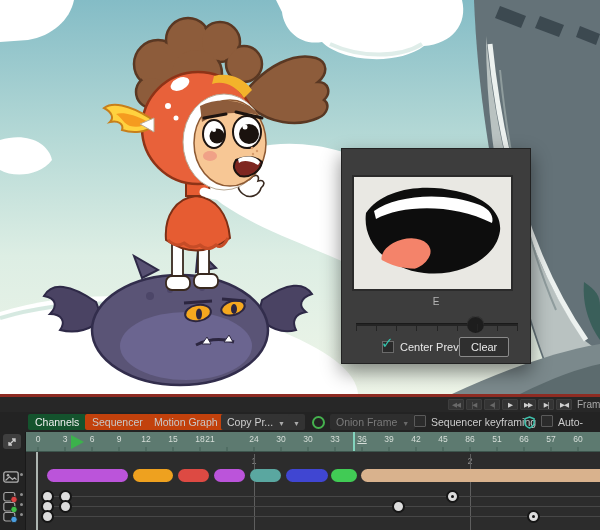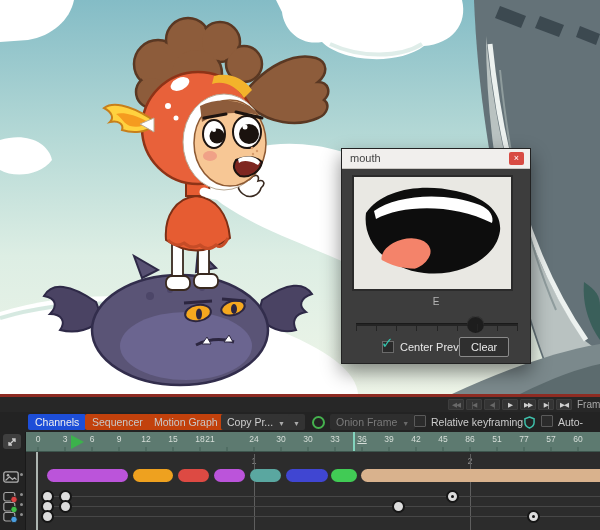--- a/index.html
+++ b/index.html
@@ -13,21 +13,21 @@
   .transport{position:absolute;left:0;top:397px;width:600px;height:15px;background:#272727;overflow:hidden;}
   .tbtns{position:absolute;right:28px;top:2px;display:flex;gap:2px;}
   .tbtn{width:16px;height:11px;background:#343434;border:1px solid #3e3e3e;color:#cfcfcf;
         font-size:6.5px;line-height:10px;text-align:center;letter-spacing:-1px;box-sizing:border-box;border-radius:1px;}
   .tbtn.dim{color:#686868;}
   .frame-label{position:absolute;left:577px;top:2px;font-size:10px;color:#a8a8a8;white-space:nowrap;}
   
   .toolbar{position:absolute;left:0;top:412px;width:600px;height:20px;background:#232323;font-size:10.5px;color:#cccccc;}
   .toolbar .item{position:absolute;top:2px;height:16px;line-height:16px;}
   .tab{background:#c2410c;padding:0 7px;border-radius:2px;color:#c8c8c8;}
-  .tab.active{background:#1d4ed8;color:#f0f0f0;}
+  .tab.active{background:#14532d;color:#f0f0f0;}
   .dd{background:#333333;padding:0 6px;border-radius:2px;color:#cfcfcf;}
   .dd .arr{font-size:7px;margin-left:5px;color:#aaaaaa;}
   .dd.disabled{color:#7a7a7a;background:#2e2e2e;}
   .dd.disabled .arr{color:#6a6a6a;}
   .cb{display:inline-block;width:10px;height:10px;background:#2b2b2b;border:1px solid #5a5a5a;
       border-radius:1px;vertical-align:-1px;margin-right:5px;}
   .onion-ring{display:inline-block;width:9px;height:9px;border:2px solid #45b14e;border-radius:50%;margin-top:2px;}
   
   .timeline{position:absolute;left:0;top:432px;width:600px;height:98px;background:#2c2c2c;overflow:hidden;}
   .rail{position:absolute;left:0;top:0;width:26px;height:98px;background:#232323;border-right:1px solid #191919;box-sizing:border-box;}
@@ -215,21 +215,21 @@
     <span class="item dd" style="left:288px;padding:0 5px">
       <span class="arr" style="margin:0">▼</span>
     </span>
     <span class="item" style="left:312px">
       <span class="onion-ring"></span>
     </span>
     <span class="item dd disabled" style="left:330px">
       <span>Onion Frame</span><span class="arr">▼</span>
     </span>
     <span class="item" style="left:414px">
-      <span class="cb"></span><span>Relative keyframing</span>
+      <span class="cb"></span><span>Sequencer keyframing</span>
     </span>
     <span class="item" style="left:524px;top:4px">
       <svg width="11" height="13" viewBox="0 0 12 14">
           <path d="M6,1 L11,3 V7 C11,10 8.5,12 6,13 C3.5,12 1,10 1,7 V3 Z" fill="none" stroke="#3ec0ab" stroke-width="1.6"></path>
         </svg>
     </span>
     <span class="item" style="left:541px">
       <span class="cb"></span><span>Auto-freeze keys</span>
     </span>
   </div>
@@ -304,21 +304,21 @@
         <div class="rlabel" style="left: 363px;">39</div>
         <div class="rtick" style="left: 363px;"></div>
         <div class="rlabel" style="left: 390px;">42</div>
         <div class="rtick" style="left: 390px;"></div>
         <div class="rlabel" style="left: 417px;">45</div>
         <div class="rtick" style="left: 417px;"></div>
         <div class="rlabel" style="left: 444px;">86</div>
         <div class="rtick" style="left: 444px;"></div>
         <div class="rlabel" style="left: 471px;">51</div>
         <div class="rtick" style="left: 471px;"></div>
-        <div class="rlabel" style="left: 498px;">77</div>
+        <div class="rlabel" style="left: 498px;">66</div>
         <div class="rtick" style="left: 498px;"></div>
         <div class="rlabel" style="left: 525px;">57</div>
         <div class="rtick" style="left: 525px;"></div>
         <div class="rlabel" style="left: 552px;">60</div>
         <div class="rtick" style="left: 552px;"></div>
       </div>
 
     <div id="tracks">
       <div class="cursor-line" id="cursorline" style="left: 36px;"></div>
     <div class="sec-label" style="left: 254px;">1</div>
@@ -341,24 +341,20 @@
         <div class="key" style="left: 40.5px; top: 47.5px;"></div>
         <div class="key" style="left: 58.5px; top: 47.5px;"></div>
         <div class="key" style="left: 391.5px; top: 47.5px;"></div>
         <div class="row-line" style="top: 63.5px;"></div>
         <div class="key" style="left: 40.5px; top: 57.5px;"></div>
         <div class="key ring" style="left: 526.5px; top: 57.5px;"></div>
       </div>
   </div>
 
   <div class="panel">
-    <div class="panel-title">
-      <span class="t">mouth</span>
-      <span class="close-btn">×</span>
-    </div>
     <div class="preview">
       <svg width="157" height="112" viewBox="0 0 157 112">
         <defs>
             <clipPath id="mclip">
           <path d="M12,36 C28,12 68,6 102,14 C132,20 148,36 146,54 C142,82 106,100 70,96 C34,92 8,66 12,36 Z"></path>
         </clipPath>
           </defs>
         <path d="M12,36 C28,12 68,6 102,14 C132,20 148,36 146,54 C142,82 106,100 70,96 C34,92 8,66 12,36 Z" fill="#0d0d0d"></path>
         <path d="M20,34 C42,18 90,14 126,28 C136,32 140,40 138,46 C98,26 48,28 22,42 Z" fill="#ffffff"></path>
         <ellipse cx="52" cy="78" rx="25" ry="16" fill="#f4836a" transform="rotate(-14 52 78)" clip-path="url(#mclip)"></ellipse>

